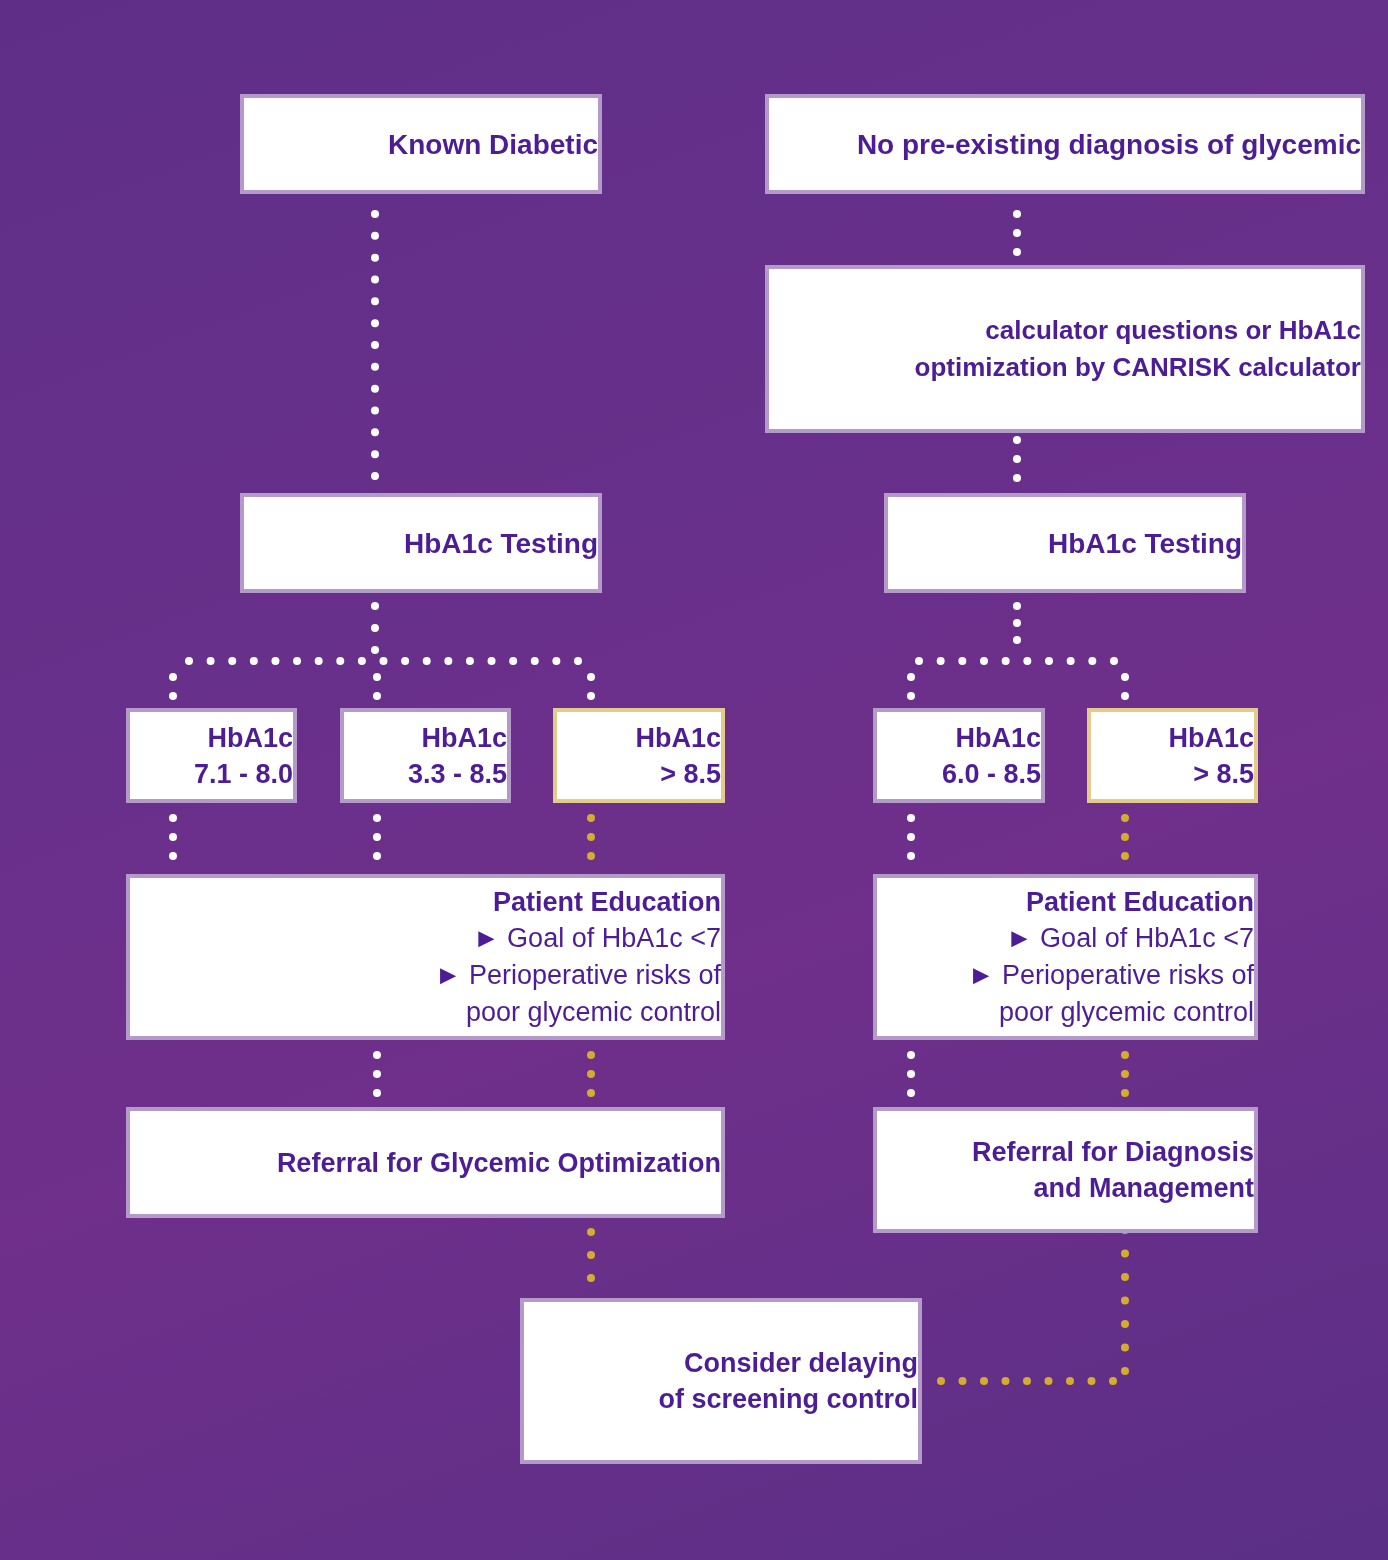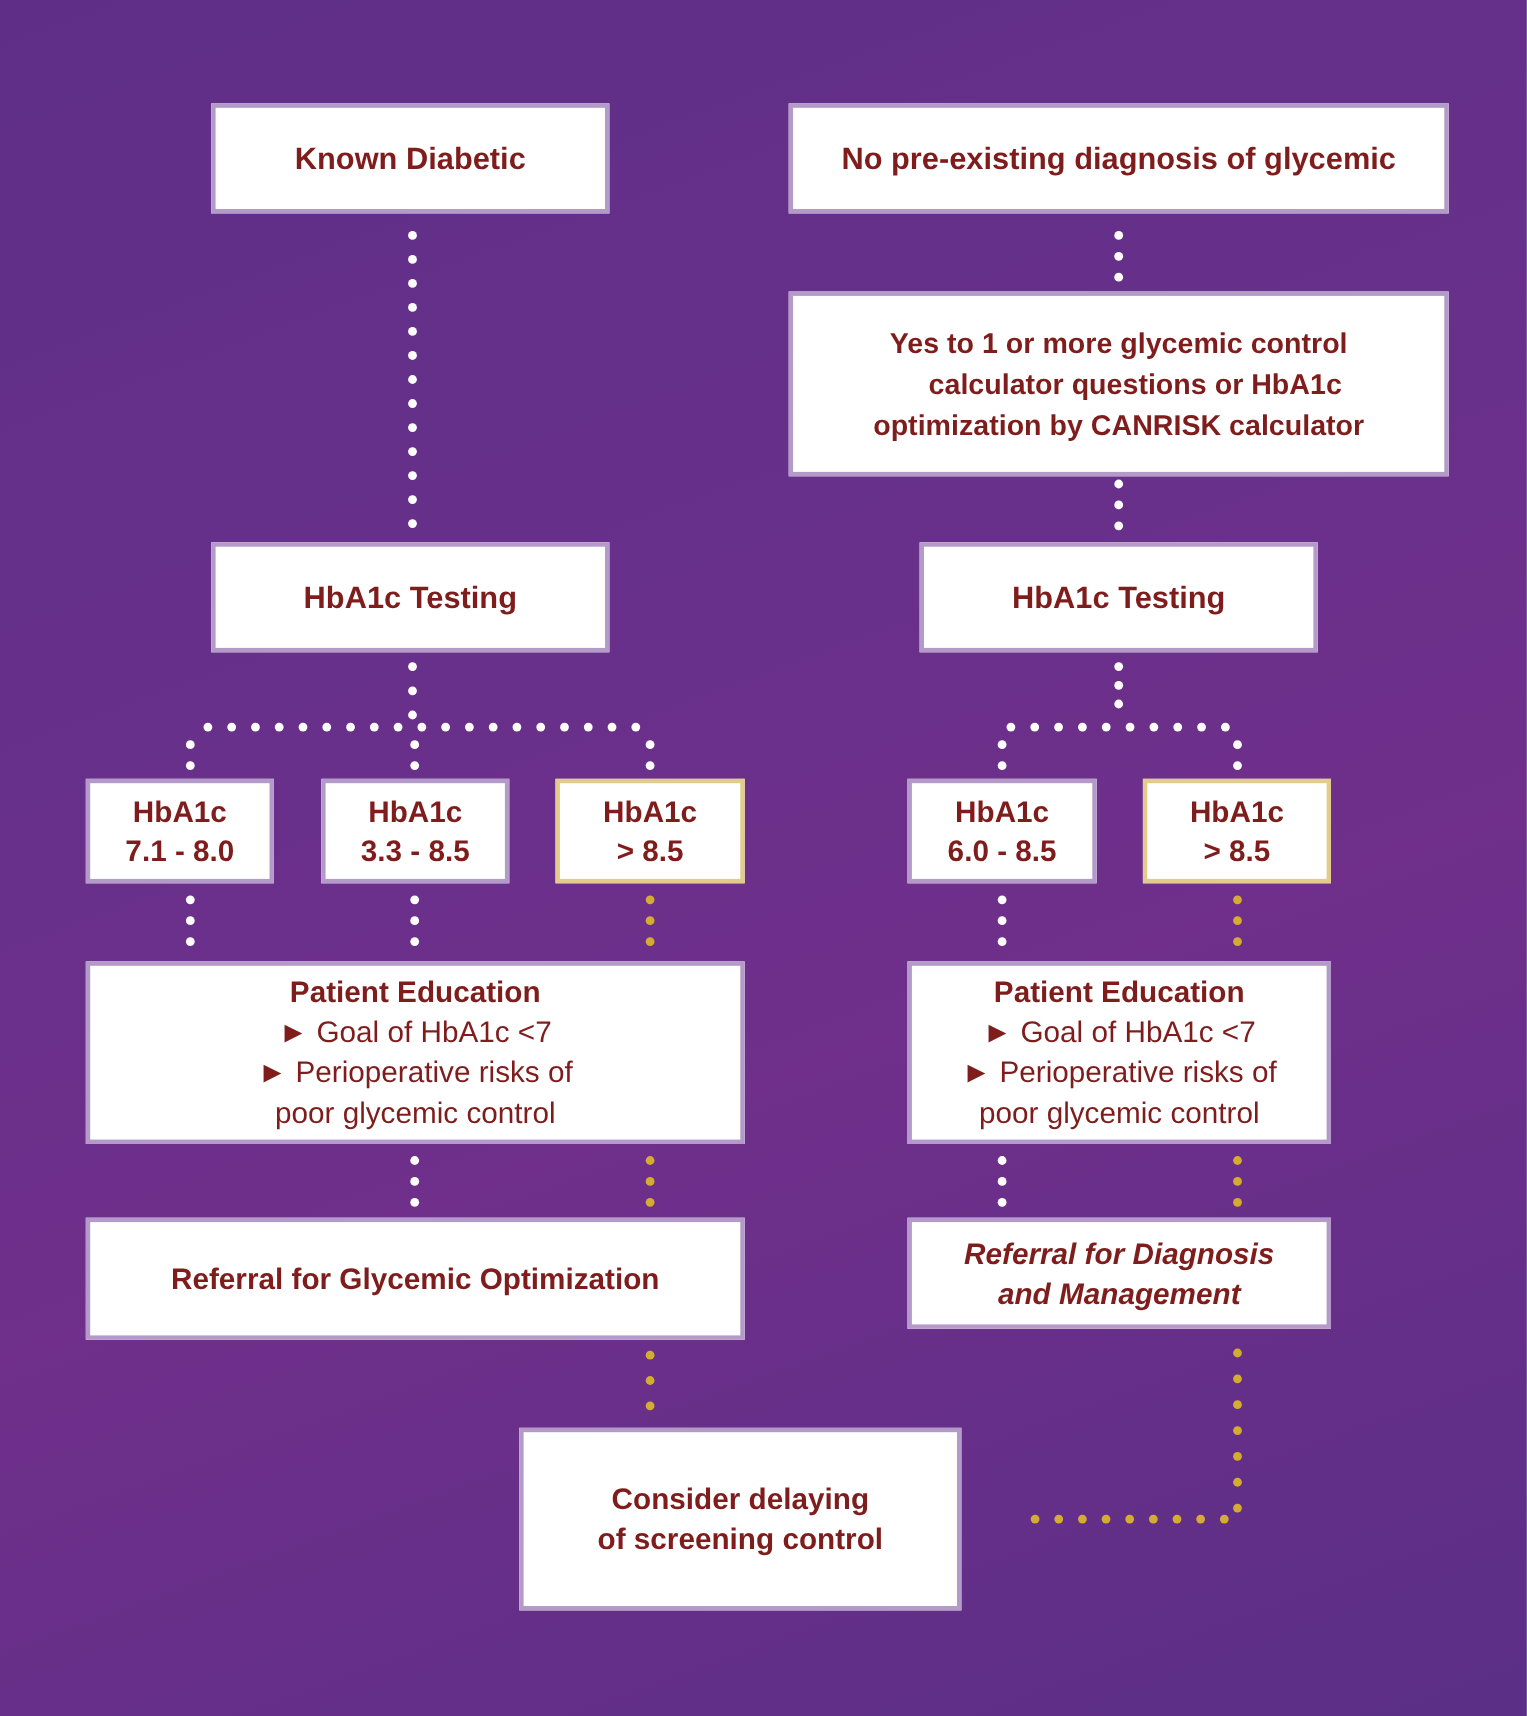--- a/index.html
+++ b/index.html
@@ -5,23 +5,23 @@
   html, body { margin: 0; padding: 0; }
   body {
     width: 1388px; height: 1560px; position: relative; overflow: hidden;
     background: linear-gradient(160deg, #5f2f87 0%, #67308a 35%, #6f2f8b 60%, #5b2f86 100%);
     font-family: "Liberation Sans", sans-serif;
   }
   .box {
     position: absolute; box-sizing: border-box;
     background: #ffffff;
     border: 4px solid #b49ac9;
-    color: #7f1d1d;
-    display: flex; flex-direction: column; align-items: center; justify-content: center;
-    text-align: center; font-weight: bold;
+    color: #4c1d95;
+    display: flex; flex-direction: column; align-items: flex-end; justify-content: center;
+    text-align: center; font-weight: bold; margin-left: 48px;
   }
   .box.gold { border-color: #e3cc8b; }
   .t28 { font-size: 28px; line-height: 37px; }
   .t26 { font-size: 26px; line-height: 37px; }
   .t27 { font-size: 27px; line-height: 36px; }
   .reg { font-weight: normal; font-size: 27px; line-height: 37px; }
   svg.connectors { position: absolute; left: 0; top: 0; }
 </style>
 </head>
 <body>
@@ -169,21 +169,20 @@
 
 <div class="box t27" style="left:78px;top:1107px;width:599px;height:111px;">
   <span>Referral for Glycemic Optimization</span>
 </div>
 
 <div class="box t28" style="left:717px;top:94px;width:600px;height:100px;">
   <span>No pre-existing diagnosis of glycemic</span>
 </div>
 
 <div class="box t26" style="left:717px;top:265px;width:600px;height:168px;">
-  <span>Yes to 1 or more glycemic control</span>
   <span style="padding-left:30px;">calculator questions or HbA1c</span>
   <span>optimization by CANRISK calculator</span>
 </div>
 
 <div class="box t28" style="left:836px;top:493px;width:362px;height:100px;">
   <span>HbA1c Testing</span>
 </div>
 
 <div class="box t27" style="left:825px;top:708px;width:172px;height:95px;">
   <span>HbA1c</span>
@@ -194,21 +193,21 @@
   <span>&gt; 8.5</span>
 </div>
 
 <div class="box" style="left:825px;top:874px;width:385px;height:166px;">
   <span class="t27">Patient Education</span>
   <span class="reg">► Goal of HbA1c &lt;7</span>
   <span class="reg">► Perioperative risks of</span>
   <span class="reg">poor glycemic control</span>
 </div>
 
-<div class="box t27" style="left:825px;top:1107px;width:385px;height:101px;font-style:italic;">
+<div class="box t27" style="left:825px;top:1107px;width:385px;height:126px;">
   <span>Referral for Diagnosis</span>
   <span>and Management</span>
 </div>
 
 <div class="box t27" style="left:472px;top:1298px;width:402px;height:166px;">
   <span>Consider delaying</span>
   <span>of screening control</span>
 </div>
 
 </body></html>

